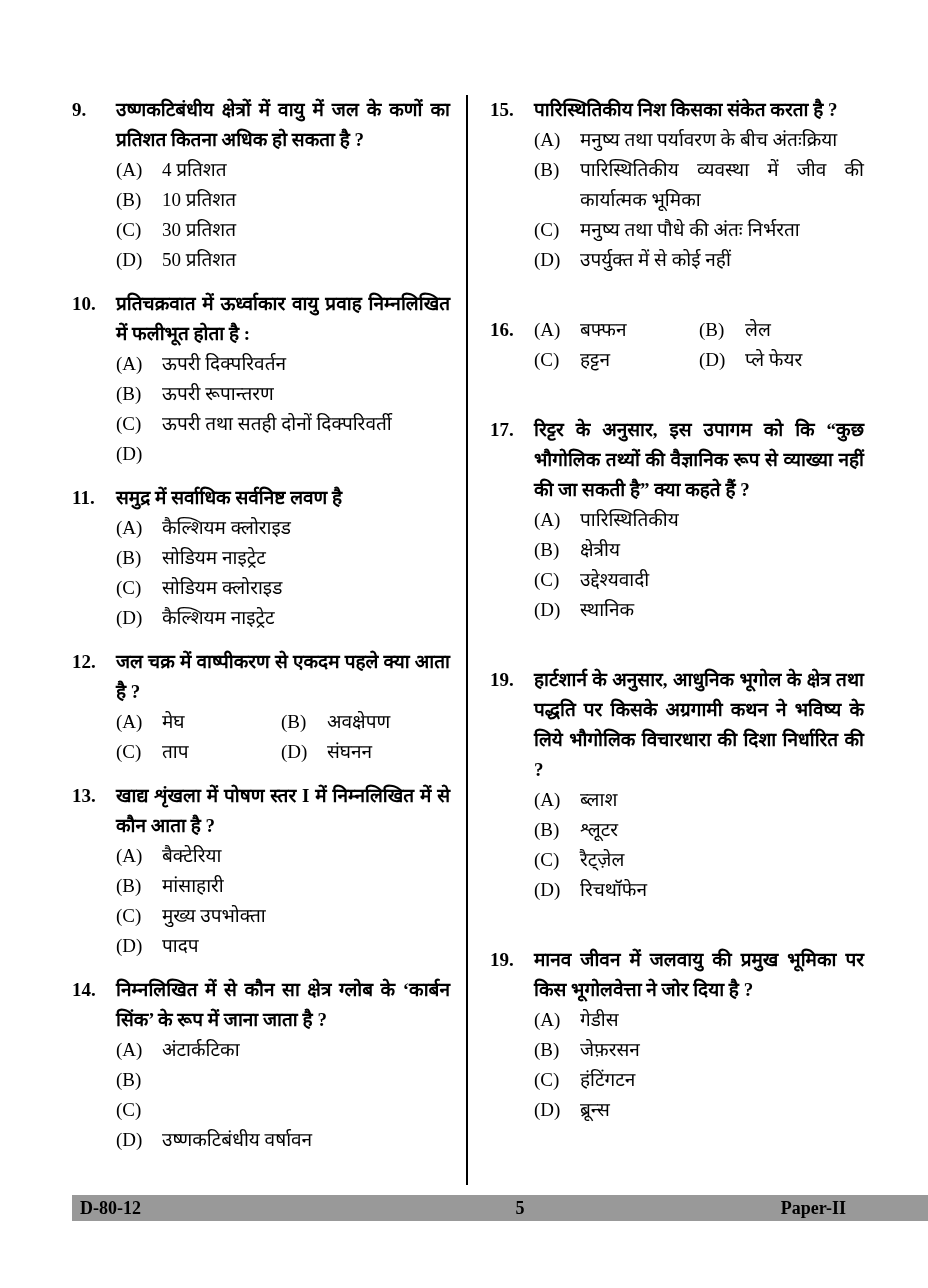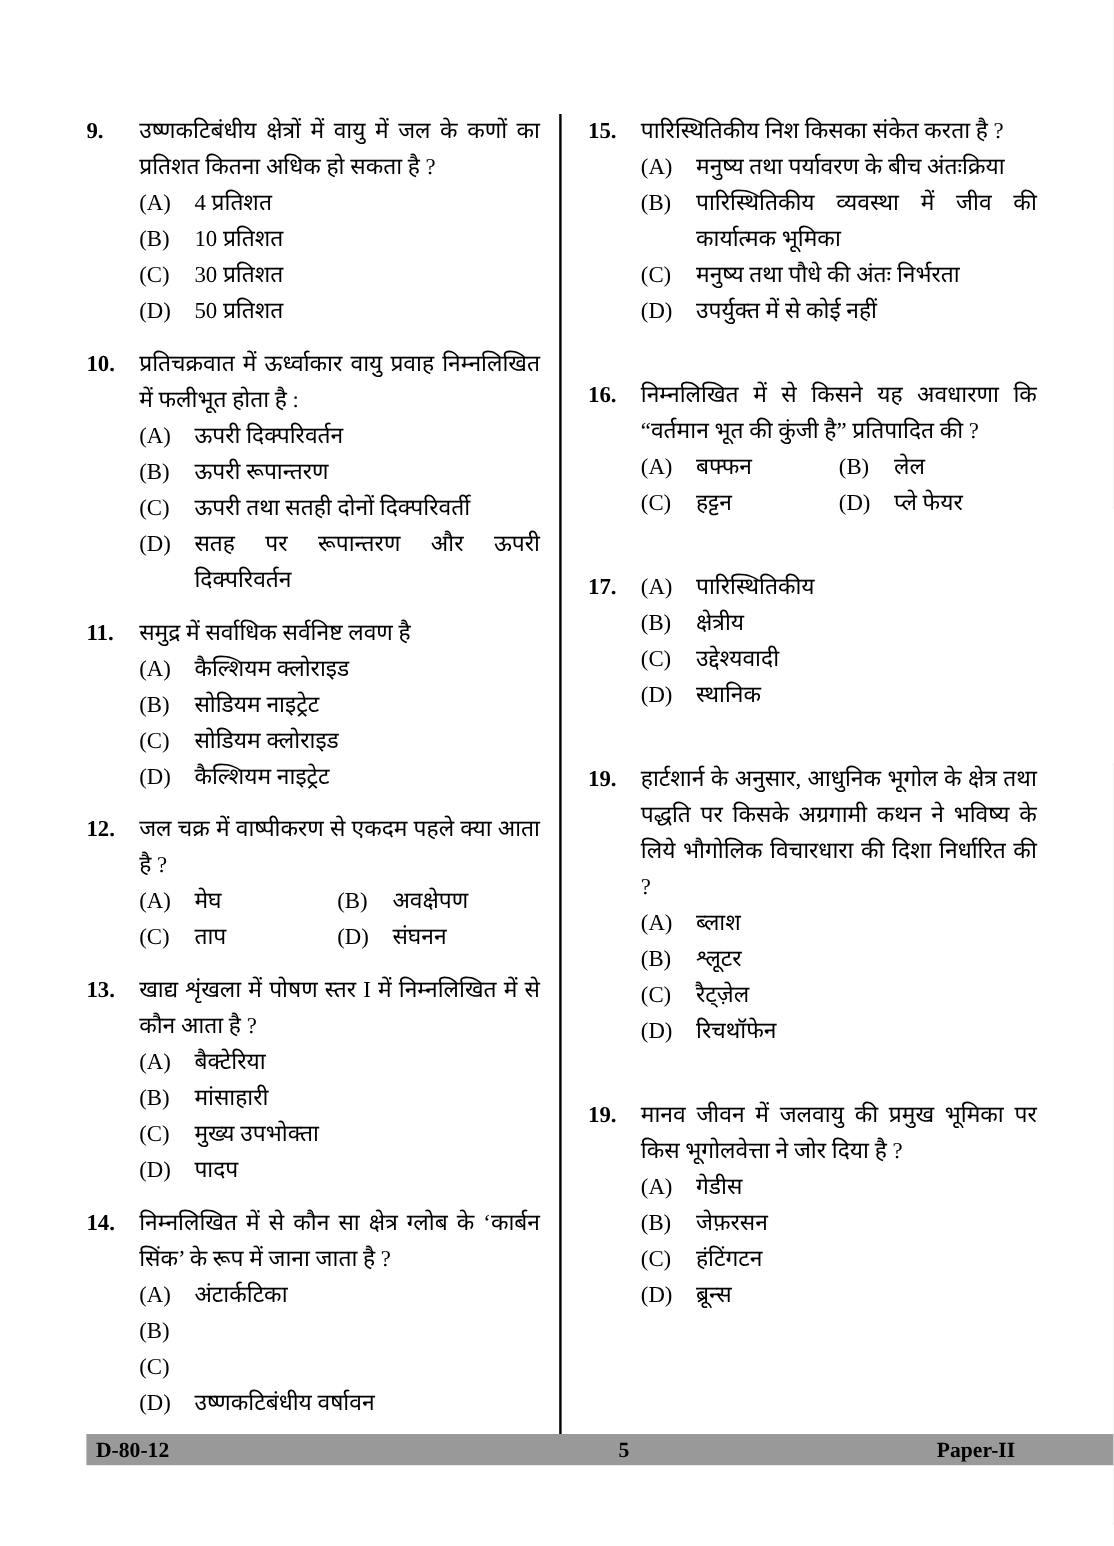--- a/index.html
+++ b/index.html
@@ -33,20 +33,21 @@
   .col-right .question { margin-bottom:40px; }
   .qnum {
     width:44px; flex:0 0 44px;
     font-weight:bold;
     font-size:19px; line-height:30px;
   }
   .qbody { flex:1 1 auto; min-width:0; }
   .qtext {
     font-size:19px; line-height:30px;
     text-align:justify;
+    font-weight:bold;
   }
   .option { display:flex; align-items:flex-start; }
   .optlabel {
     width:46px; flex:0 0 46px;
     font-size:19px; line-height:30px;
   }
   .opttext {
     flex:1 1 auto; min-width:0;
     font-size:19px; line-height:30px;
     text-align:justify;
@@ -109,21 +110,20 @@
             <div class="option">
               <span class="optlabel">(B)</span>
               <span class="opttext">ऊपरी रूपान्तरण</span>
             </div>
             <div class="option">
               <span class="optlabel">(C)</span>
               <span class="opttext">ऊपरी तथा सतही दोनों दिक्परिवर्ती</span>
             </div>
             <div class="option">
               <span class="optlabel">(D)</span>
-              <span class="opttext">सतह पर रूपान्तरण और ऊपरी दिक्परिवर्तन</span>
             </div>
           </div>
         </div>
         <div class="question">
           <div class="qnum">11.</div>
           <div class="qbody">
             <div class="qtext">समुद्र में सर्वाधिक सर्वनिष्ट लवण है</div>
             <div class="option">
               <span class="optlabel">(A)</span>
               <span class="opttext">कैल्शियम क्लोराइड</span>
@@ -231,21 +231,20 @@
             </div>
             <div class="option">
               <span class="optlabel">(D)</span>
               <span class="opttext">उपर्युक्त में से कोई नहीं</span>
             </div>
           </div>
         </div>
         <div class="question">
           <div class="qnum">16.</div>
           <div class="qbody">
-            <div class="qtext">निम्नलिखित में से किसने यह अवधारणा कि “वर्तमान भूत की कुंजी है” प्रतिपादित की ?</div>
             <div class="optrow">
               <div class="option cell cell-1">
                 <span class="optlabel">(A)</span>
                 <span class="opttext">बफ्फन</span>
               </div>
               <div class="option cell cell-2">
                 <span class="optlabel">(B)</span>
                 <span class="opttext">लेल</span>
               </div>
             </div>
@@ -257,20 +256,21 @@
               <div class="option cell cell-2">
                 <span class="optlabel">(D)</span>
                 <span class="opttext">प्ले फेयर</span>
               </div>
             </div>
           </div>
         </div>
         <div class="question">
           <div class="qnum">17.</div>
           <div class="qbody">
+            <div class="qtext">रिट्टर के अनुसार, इस उपागम को कि “कुछ भौगोलिक तथ्यों की वैज्ञानिक रूप से व्याख्या नहीं की जा सकती है” क्या कहते हैं ?</div>
             <div class="option">
               <span class="optlabel">(A)</span>
               <span class="opttext">पारिस्थितिकीय</span>
             </div>
             <div class="option">
               <span class="optlabel">(B)</span>
               <span class="opttext">क्षेत्रीय</span>
             </div>
             <div class="option">
               <span class="optlabel">(C)</span>

